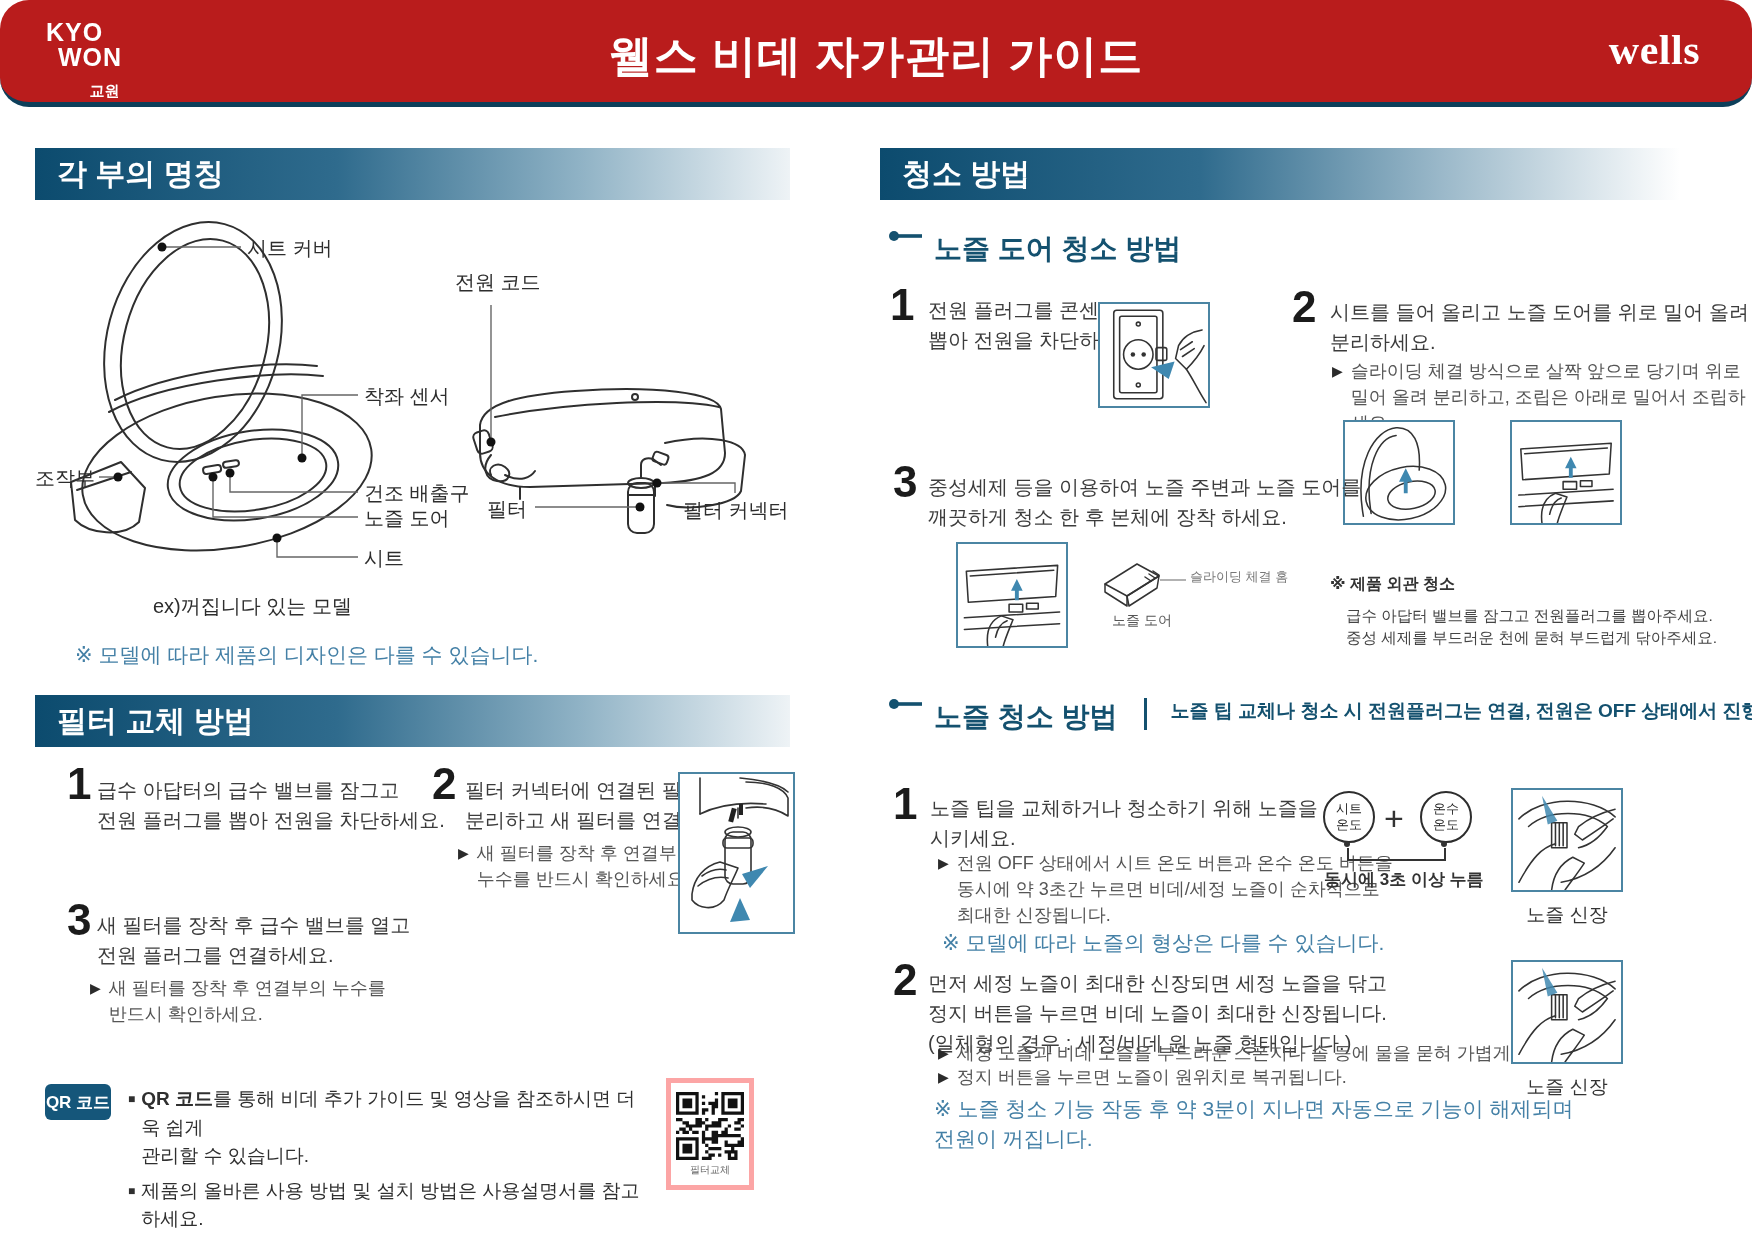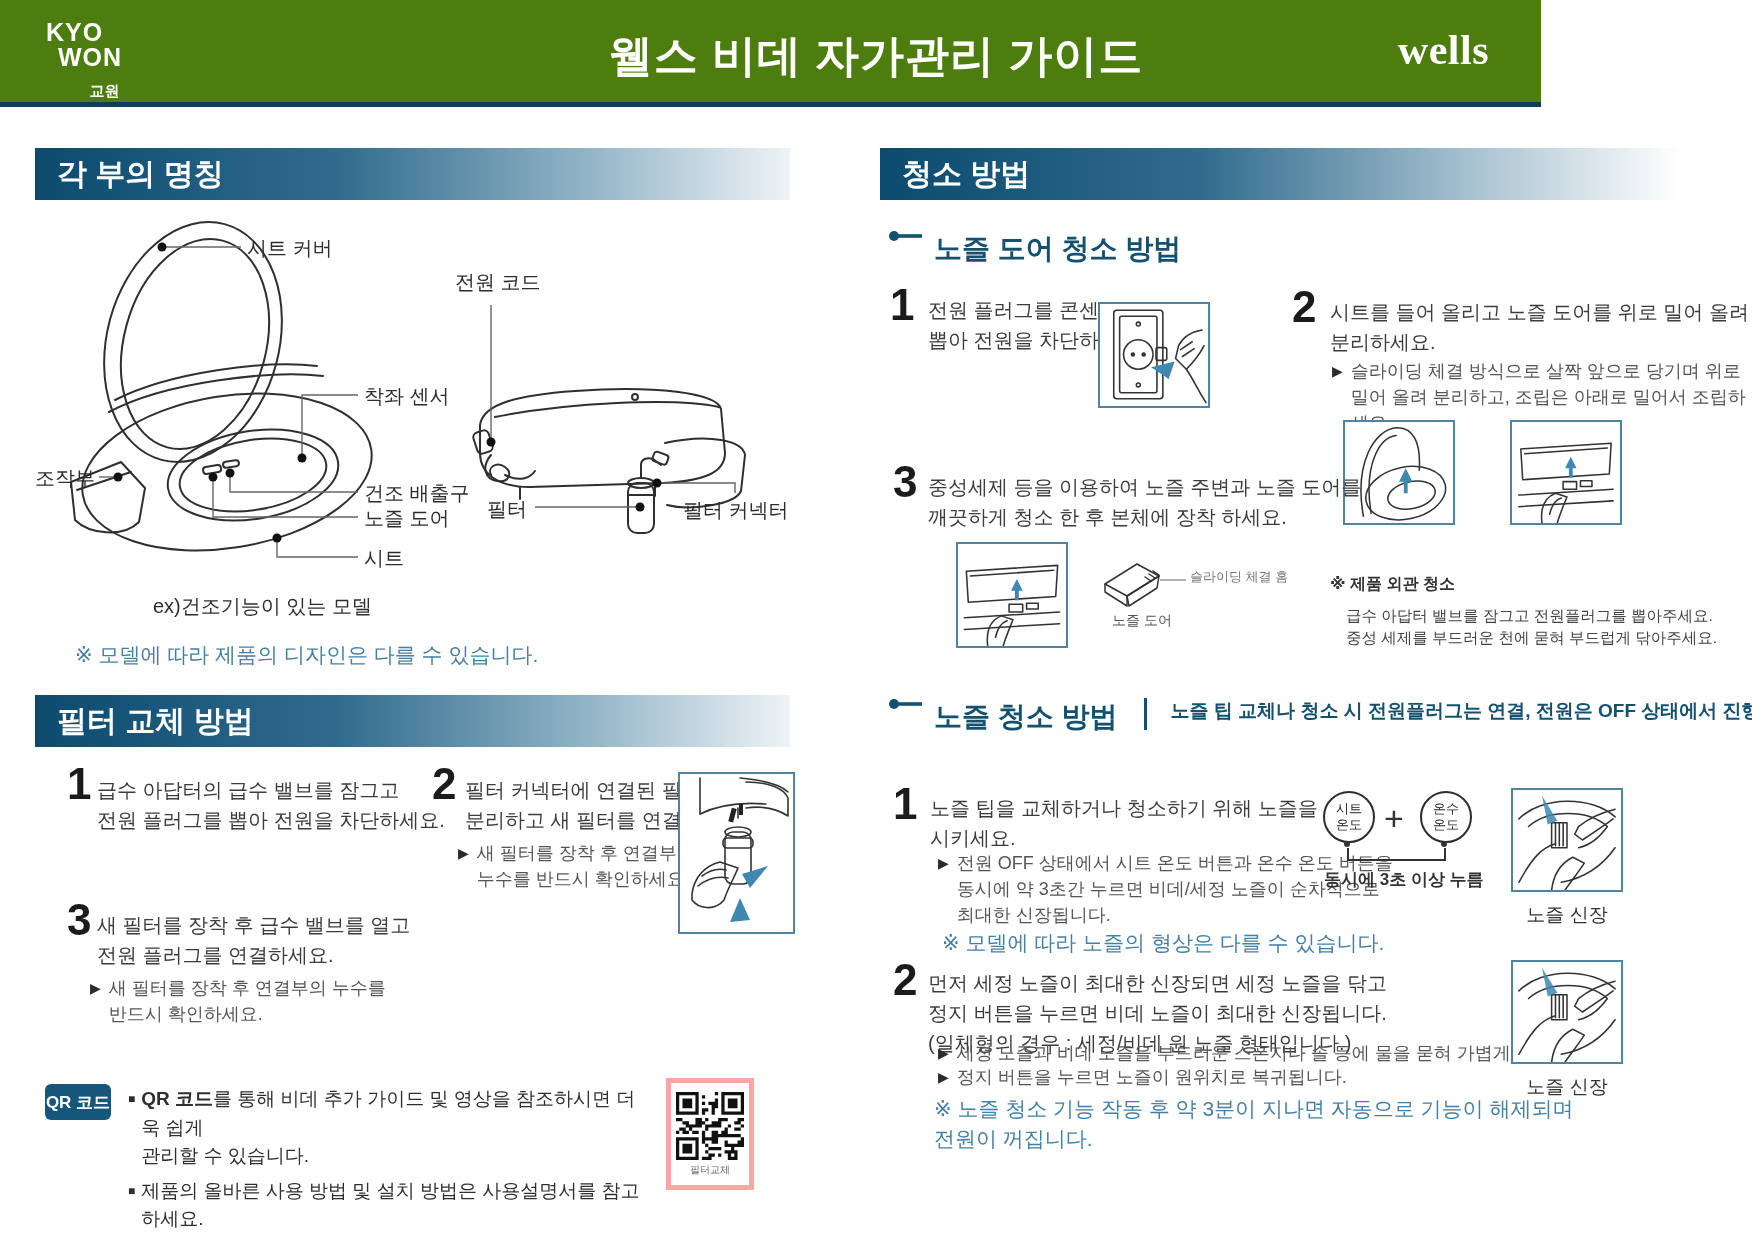--- a/index.html
+++ b/index.html
@@ -1,19 +1,19 @@
 <!DOCTYPE html>
 <html><head>
 <meta charset="utf-8">
 <style>
   html,body{margin:0;padding:0;background:#e9e9e9;font-family:"Liberation Sans","DejaVu Sans",sans-serif;}
   #page{position:relative;width:1752px;height:1239px;background:#ffffff;overflow:hidden;}
   .abs{position:absolute;}
   
-  .header{left:0;top:0;width:1541px;height:102px;background:#4d7c0f;border-bottom:5px solid #0d3f5a;}
+  .header{left:0;top:0;width:1752px;height:102px;background:#b91c1c;border-bottom:5px solid #0d3f5a;border-radius:29px;}
   .logo{left:46px;top:20px;color:#fff;font-weight:bold;font-size:25px;line-height:25px;letter-spacing:1px;}
   .logo .l2{padding-left:12px;display:flex;align-items:center;gap:8px;flex-direction:column;}
   .logo .kr{font-size:15px;font-weight:bold;letter-spacing:0;margin-left:29px;}
   .htitle{left:0;top:27px;width:1752px;text-align:center;color:#fff;font-size:44px;font-weight:bold;letter-spacing:1px;}
   .brand{right:52px;top:26px;color:#fff;font-size:42px;font-weight:bold;letter-spacing:.5px;font-family:Liberation Serif, serif;}
   
   .sec-bar{height:52px;background:linear-gradient(90deg,#0c4b6e 0%,#2f6b8d 40%,#8fb2c5 72%,#eef3f6 100%);color:#fff;font-size:30px;font-weight:bold;line-height:52px;padding-left:22px;box-sizing:border-box;}
   
   .step-num{font-size:44px;font-weight:bold;color:#1b1b1b;line-height:1;}
   .step-text{font-size:20px;color:#3c3c3c;line-height:1.5;white-space:pre-line;}
@@ -125,21 +125,21 @@
 
     <div class="abs callout" style="left:212px;top:30px;">시트 커버</div>
     <div class="abs callout" style="left:420px;top:64px;">전원 코드</div>
     <div class="abs callout" style="left:329px;top:178px;">착좌 센서</div>
     <div class="abs callout" style="left:0px;top:260px;width:60px;text-align:right;">조작부</div>
     <div class="abs callout" style="left:329px;top:275px;">건조 배출구</div>
     <div class="abs callout" style="left:329px;top:300px;">노즐 도어</div>
     <div class="abs callout" style="left:329px;top:340px;">시트</div>
     <div class="abs callout" style="left:452px;top:291px;">필터</div>
     <div class="abs callout" style="left:648px;top:292px;">필터 커넥터</div>
-    <div class="abs callout" style="left:118px;top:388px;">ex)건조기능이 있는 모델</div>
+    <div class="abs callout" style="left:118px;top:388px;">ex)꺼집니다 있는 모델</div>
   </div>
 
   <div class="abs note-blue" style="left:75px;top:640px;">※ 모델에 따라 제품의 디자인은 다를 수 있습니다.</div>
 
   <div class="abs sec-bar" style="left:35px;top:695px;width:755px;">필터 교체 방법</div>
 
   <div class="abs step-num" style="left:67px;top:762px;">1</div>
   <div class="abs step-text" style="left:97px;top:775px;">급수 아답터의 급수 밸브를 잠그고
 전원 플러그를 뽑아 전원을 차단하세요.</div>
 

